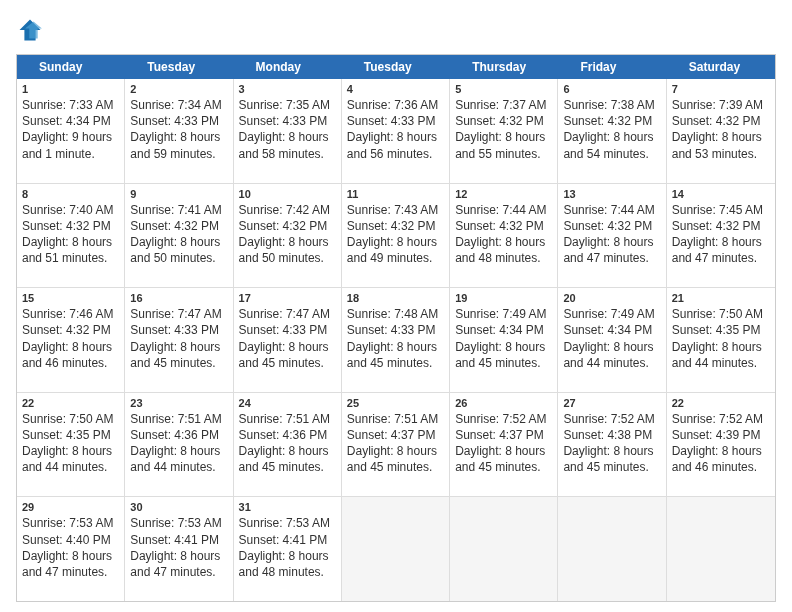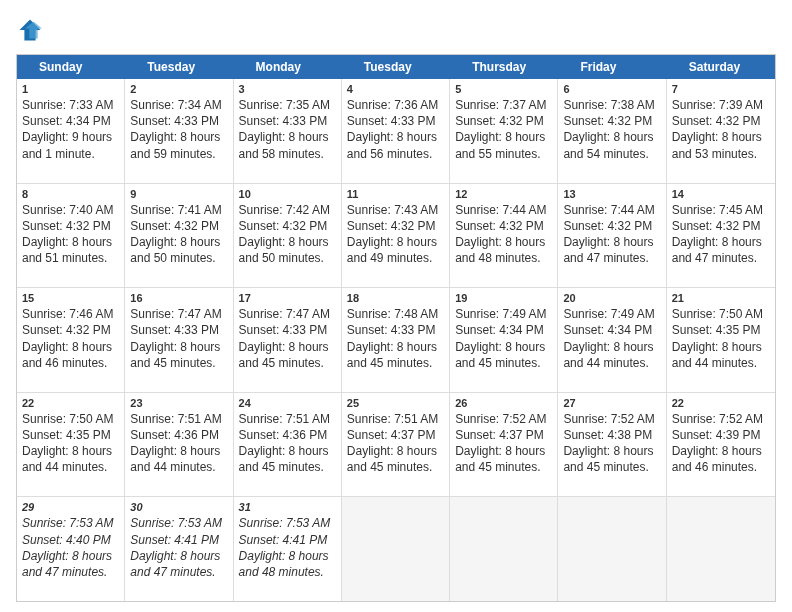--- a/index.html
+++ b/index.html
@@ -78,21 +78,20 @@
       flex-direction: column;
     }
     .cal-row {
       display: grid;
       grid-template-columns: repeat(7, 1fr);
       flex: 1;
       border-bottom: 1px solid #ddd;
     }
     .cal-row:last-child {
       border-bottom: none;
-      font-style: italic;
     }
     .cal-cell {
       border-right: 1px solid #ddd;
       padding: 4px 5px;
       font-size: 9.5px;
       color: #333;
       vertical-align: top;
       background: #fff;
       min-height: 0;
     }

